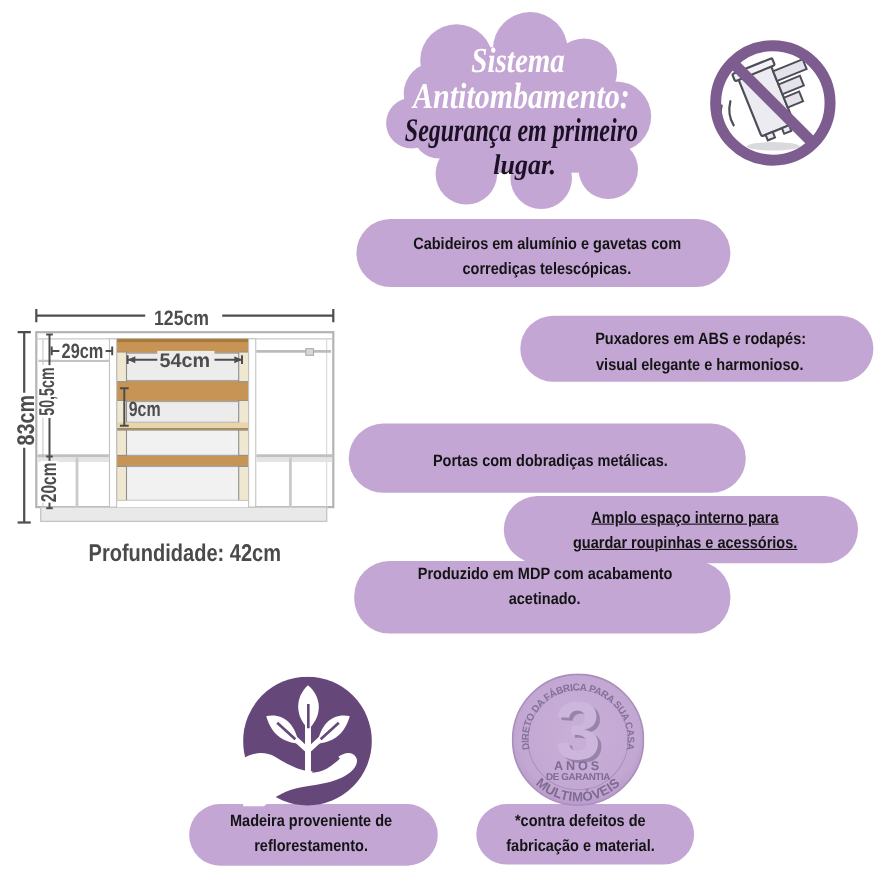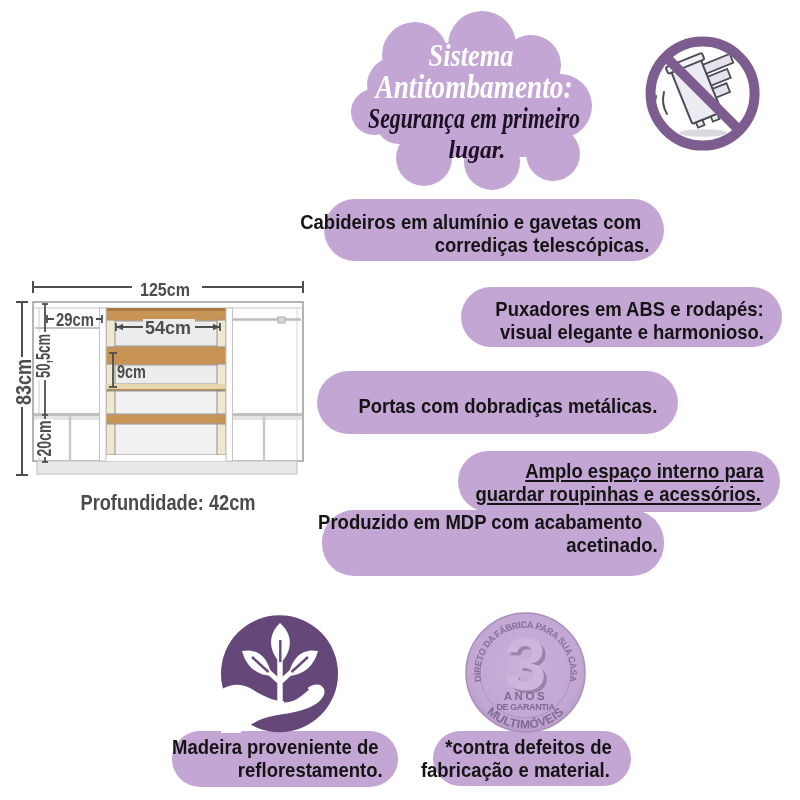--- a/index.html
+++ b/index.html
@@ -1,20 +1,20 @@
 <!DOCTYPE html>
 <html><head>
 <meta charset="utf-8">
 <style>
   html,body{margin:0;padding:0;background:#fff;}
   #page{position:relative;width:800px;height:800px;background:#fff;overflow:hidden;
         font-family:"Liberation Sans",sans-serif;border-radius:19px;}
   .bub{position:absolute;background:#c3a6d4;border-radius:32px;display:flex;
-       flex-direction:column;align-items:flex-end;justify-content:center;text-align:center;padding-top:6px;box-sizing:border-box;
-       color:#141414;font-weight:bold;font-size:21px;line-height:23px;}
+       flex-direction:column;align-items:center;justify-content:center;text-align:center;padding-top:6px;box-sizing:border-box;
+       color:#141414;font-weight:bold;font-size:15px;line-height:23px;}
   .bub span{display:block;white-space:nowrap;transform:scaleX(0.88);transform-origin:50% 50%;}
   .abs{position:absolute;}
 </style>
 </head>
 <body>
 <div id="page">
 
   <svg class="abs" style="left:335px;top:5px;" width="315" height="195" viewBox="0 0 315 195">
     <g fill="#c3a6d4">
       <circle cx="80" cy="50" r="33"></circle>
@@ -155,25 +155,25 @@
     </g>
     <text x="107" y="103" font-size="19" font-weight="bold" fill="#4d4d4d" textLength="29" lengthAdjust="spacingAndGlyphs">9cm</text>
 
     <text x="158" y="235" font-size="22" font-weight="bold" fill="#4a4a4a" text-anchor="middle" textLength="175" lengthAdjust="spacingAndGlyphs">Profundidade: 42cm</text>
   </svg>
 
   <div class="bub" style="left:324px;top:199px;width:340px;height:62px;padding-left:6px;">
       <span id="t1a">Cabideiros em alumínio e gavetas com</span>
       <span id="t1b">corrediças telescópicas.</span>
     </div>
-  <div class="bub" style="left:461px;top:287px;width:321px;height:60px;padding-left:6px;">
+  <div class="bub" style="left:473px;top:287px;width:321px;height:60px;padding-left:6px;">
       <span id="t2a">Puxadores em ABS e rodapés:</span>
       <span id="t2b">visual elegante e harmonioso.</span>
     </div>
-  <div class="bub" style="left:317px;top:371px;width:361px;height:63px;padding-left:6px;">
+  <div class="bub" style="left:317px;top:385px;width:361px;height:63px;padding-left:6px;">
       <span id="t3a">Portas com dobradiças metálicas.</span>
     </div>
   <div class="bub" style="left:458px;top:451px;width:322px;height:61px;padding-left:7px;padding-top:0;text-decoration:underline;">
       <span id="t4a">Amplo espaço interno para</span>
       <span id="t4b">guardar roupinhas e acessórios.</span>
     </div>
   <div class="bub" style="left:322px;top:510px;width:342px;height:66px;padding-left:5px;padding-top:0;padding-bottom:20px;">
       <span id="t5a">Produzido em MDP com acabamento</span>
       <span id="t5b">acetinado.</span>
     </div>

